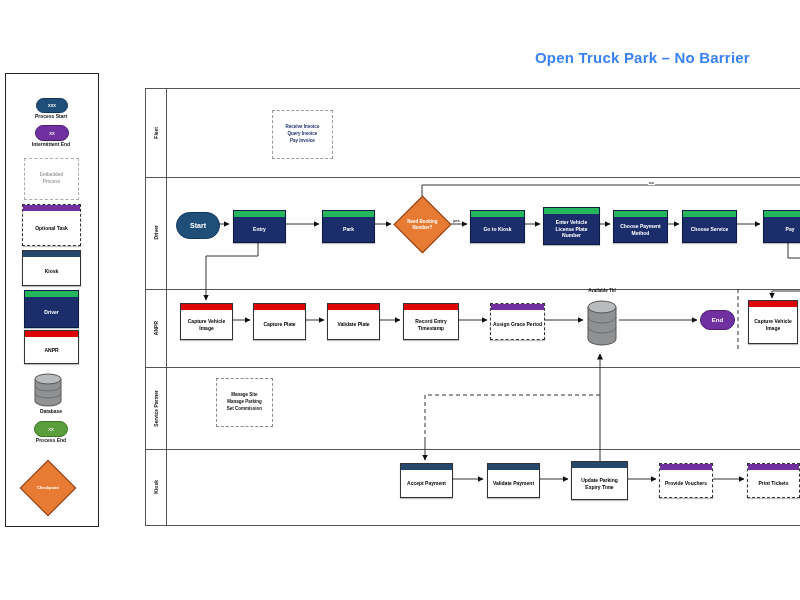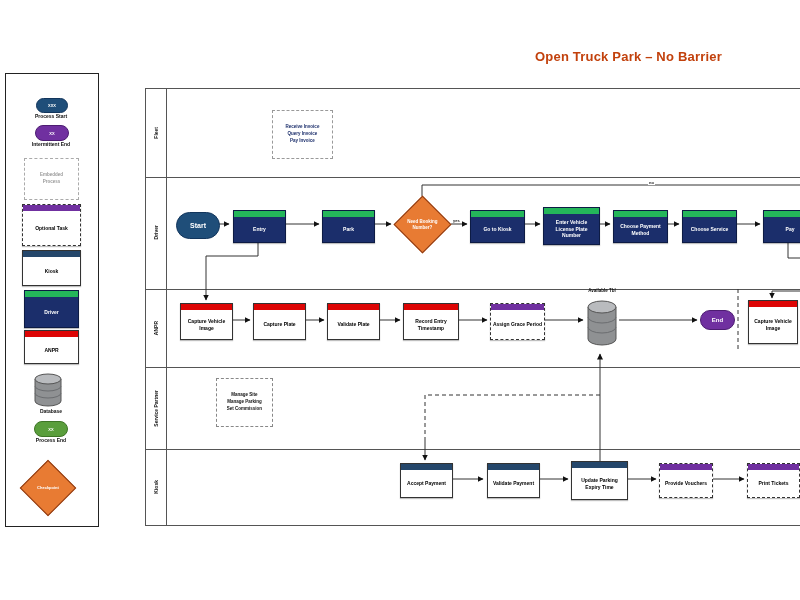--- a/index.html
+++ b/index.html
@@ -1,19 +1,19 @@
 <!DOCTYPE html>
 <html><head>
 <meta charset="utf-8">
 <style>
   html,body{margin:0;padding:0;width:800px;height:600px;overflow:hidden;background:#fff;
     font-family:"Liberation Sans",sans-serif;position:relative;}
   .abs{position:absolute;}
   
-  .title{position:absolute;left:535px;top:49px;font-size:13px;font-weight:bold;color:#c2410c;letter-spacing:.2px;}
+  .title{position:absolute;left:535px;top:49px;font-size:15px;font-weight:bold;color:#3b82f6;letter-spacing:.2px;}
   
   .panel{position:absolute;left:5px;top:73px;width:92px;height:452px;border:1px solid #222;background:#fff;}
   .lbl{position:absolute;left:5px;width:92px;text-align:center;font-size:5px;font-weight:bold;color:#111;}
   .pill{position:absolute;border-radius:20px;display:flex;align-items:center;justify-content:center;
     color:#fff;font-weight:bold;}
   .pill-navy{background:#1f4e79;border:1px solid #12355c;}
   .pill-purple{background:#7030a0;border:1px solid #4d1d72;}
   .pill-green{background:#5a9e3c;border:1px solid #3e7526;}
   .pill-txt{font-size:4px;}
   

